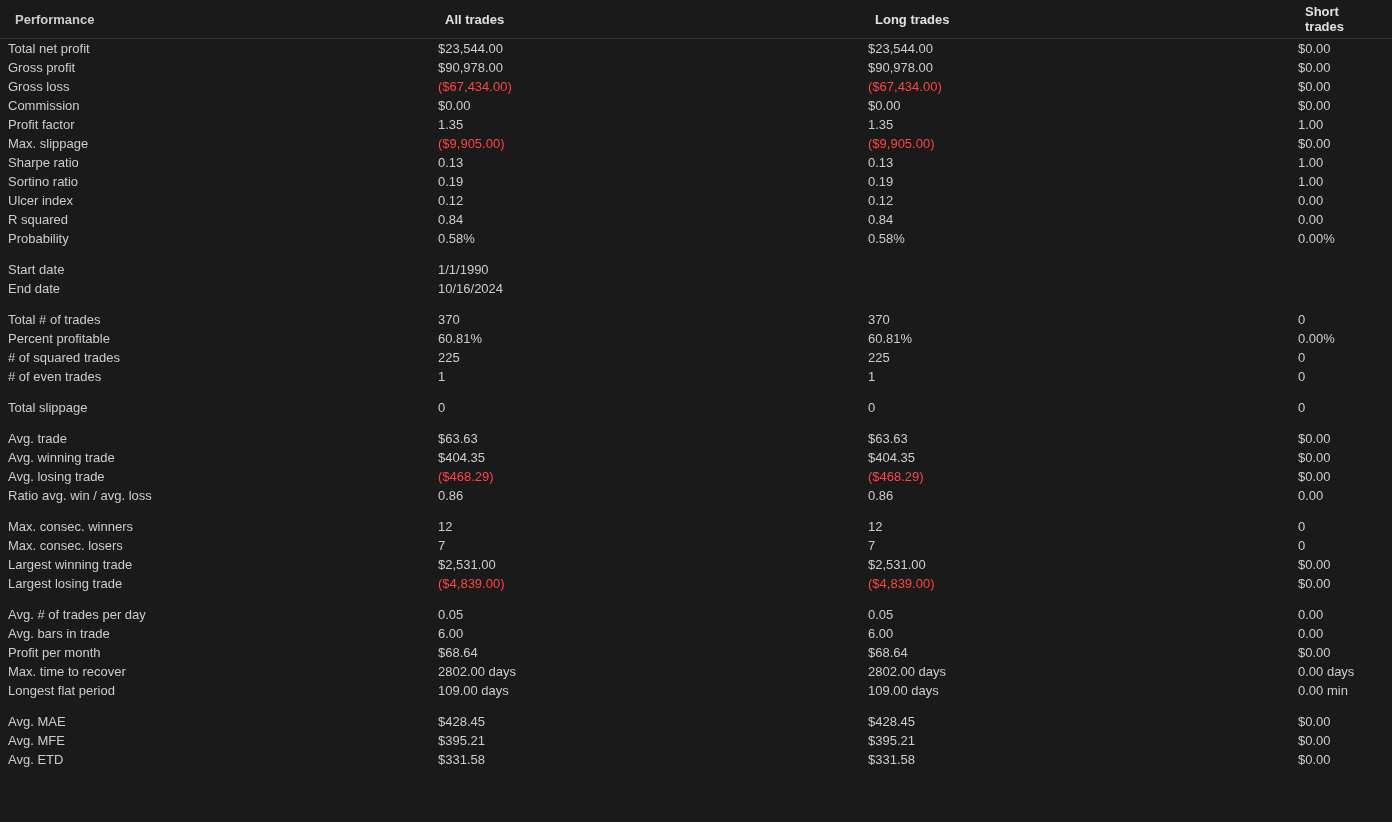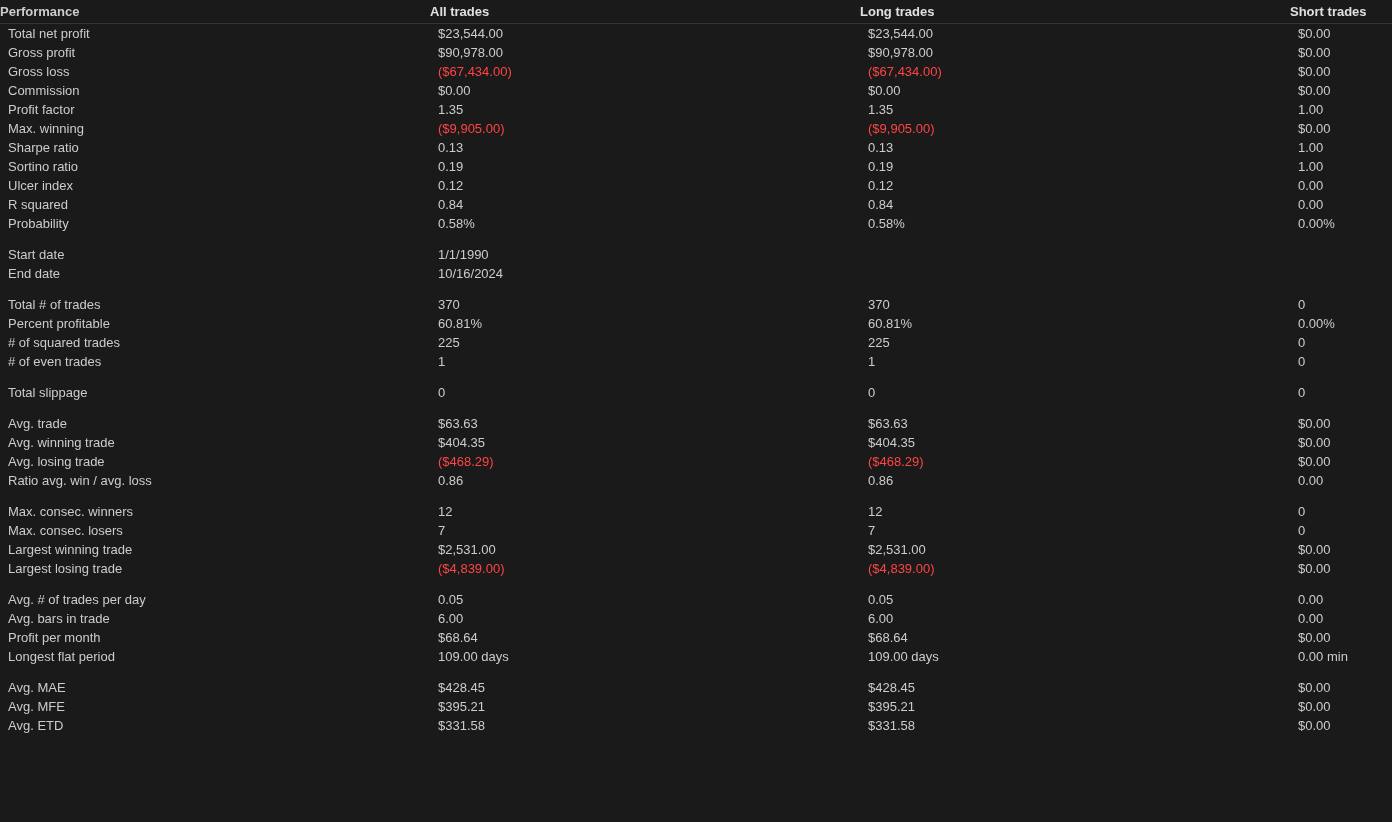--- a/index.html
+++ b/index.html
@@ -16,21 +16,21 @@
       padding: 0;
     }
     table {
       width: 100%;
       border-collapse: collapse;
     }
     thead tr th {
       background-color: #1a1a1a;
       color: #e0e0e0;
       font-weight: bold;
-      padding: 4px 0;
+      padding: 4px 15px;
       text-align: left;
       border-bottom: 1px solid #333;
     }
     tbody tr td {
       padding: 2px 8px;
       vertical-align: middle;
     }
     .label-col {
       width: 430px;
       color: #cccccc;
@@ -87,21 +87,21 @@
           <td class="long-trades-col">$0.00</td>
           <td class="short-trades-col">$0.00</td>
         </tr>
         <tr>
           <td class="label-col">Profit factor</td>
           <td class="all-trades-col">1.35</td>
           <td class="long-trades-col">1.35</td>
           <td class="short-trades-col">1.00</td>
         </tr>
         <tr>
-          <td class="label-col">Max. winning</td>
+          <td class="label-col">Max. slippage</td>
           <td class="all-trades-col red">($9,905.00)</td>
           <td class="long-trades-col red">($9,905.00)</td>
           <td class="short-trades-col">$0.00</td>
         </tr>
         <tr>
           <td class="label-col">Sharpe ratio</td>
           <td class="all-trades-col">0.13</td>
           <td class="long-trades-col">0.13</td>
           <td class="short-trades-col">1.00</td>
         </tr>
@@ -265,20 +265,26 @@
           <td class="label-col">Avg. bars in trade</td>
           <td class="all-trades-col">6.00</td>
           <td class="long-trades-col">6.00</td>
           <td class="short-trades-col">0.00</td>
         </tr>
         <tr>
           <td class="label-col">Profit per month</td>
           <td class="all-trades-col">$68.64</td>
           <td class="long-trades-col">$68.64</td>
           <td class="short-trades-col">$0.00</td>
+        </tr>
+        <tr>
+          <td class="label-col">Max. time to recover</td>
+          <td class="all-trades-col">2802.00 days</td>
+          <td class="long-trades-col">2802.00 days</td>
+          <td class="short-trades-col">0.00 days</td>
         </tr>
         <tr>
           <td class="label-col">Longest flat period</td>
           <td class="all-trades-col">109.00 days</td>
           <td class="long-trades-col">109.00 days</td>
           <td class="short-trades-col">0.00 min</td>
         </tr>
         <tr class="spacer-row">
           <td></td>
           <td></td>

